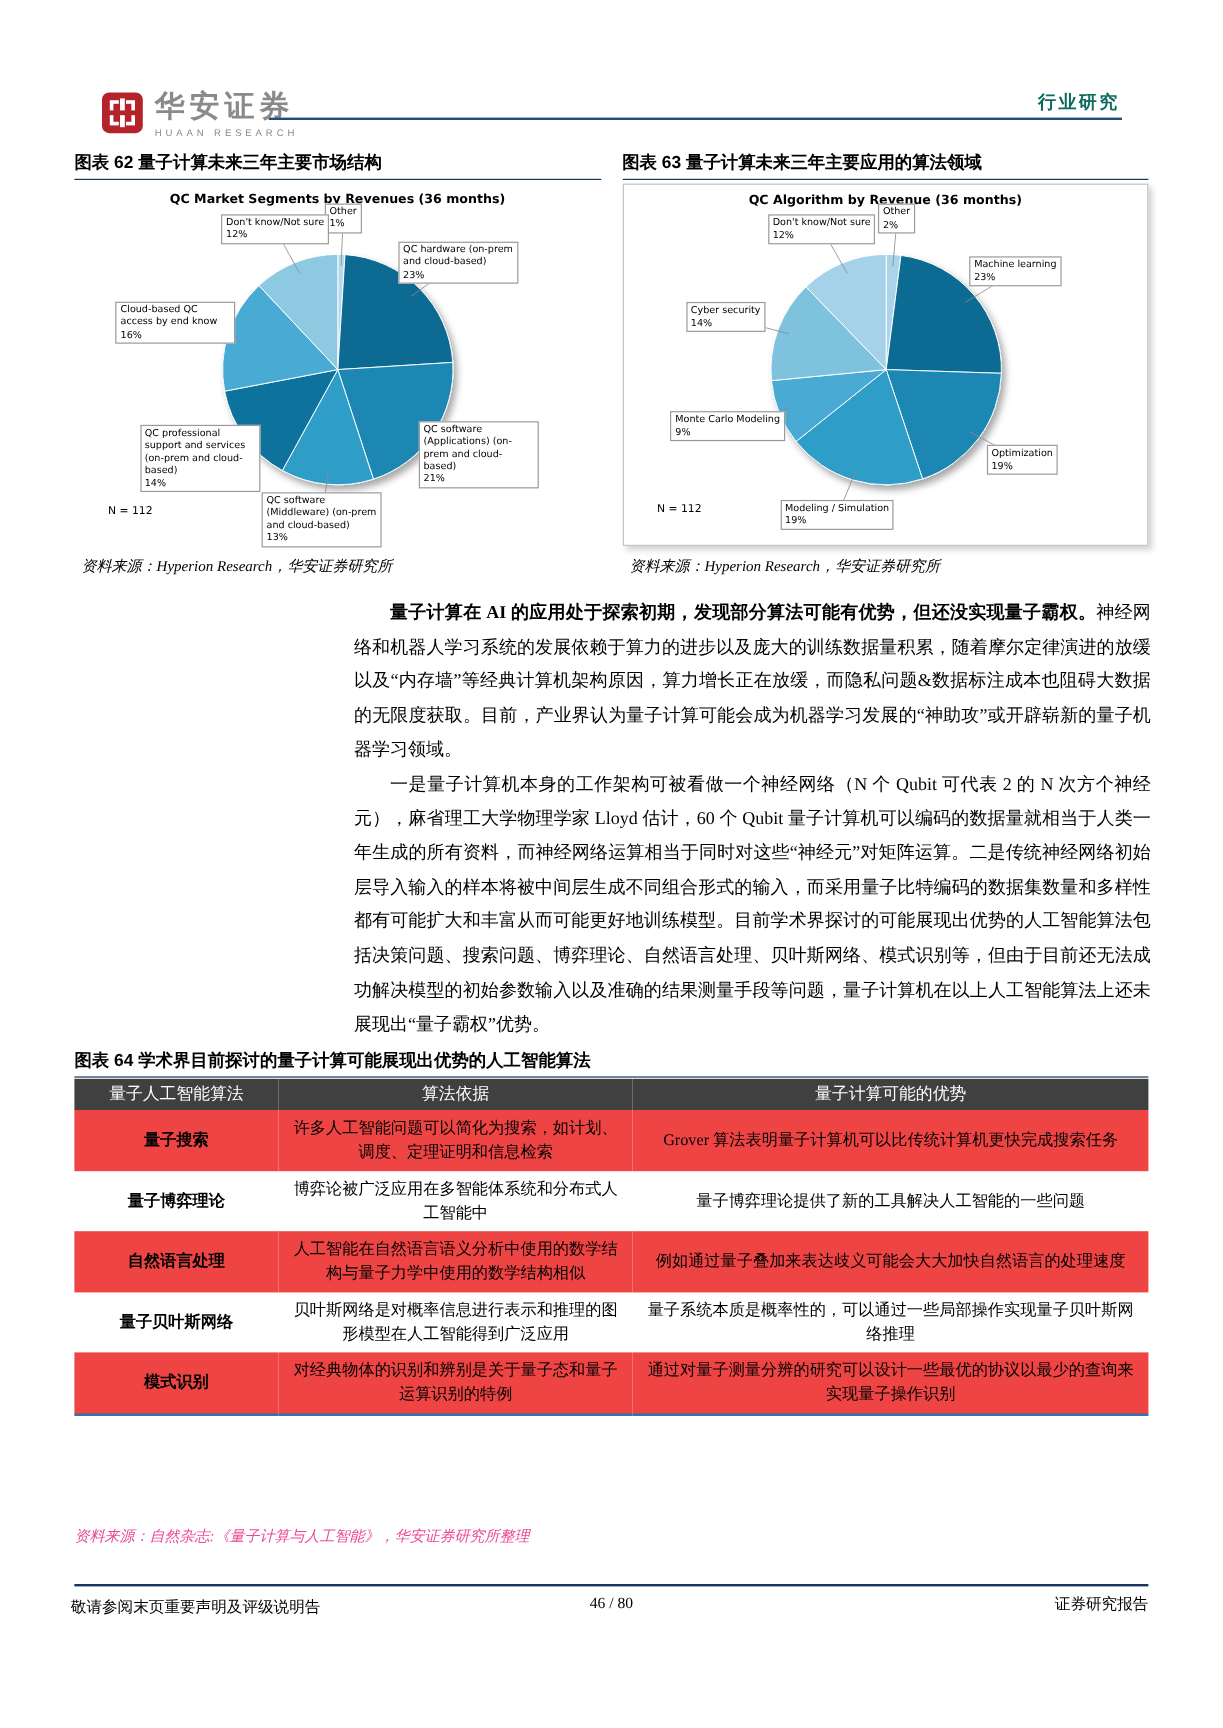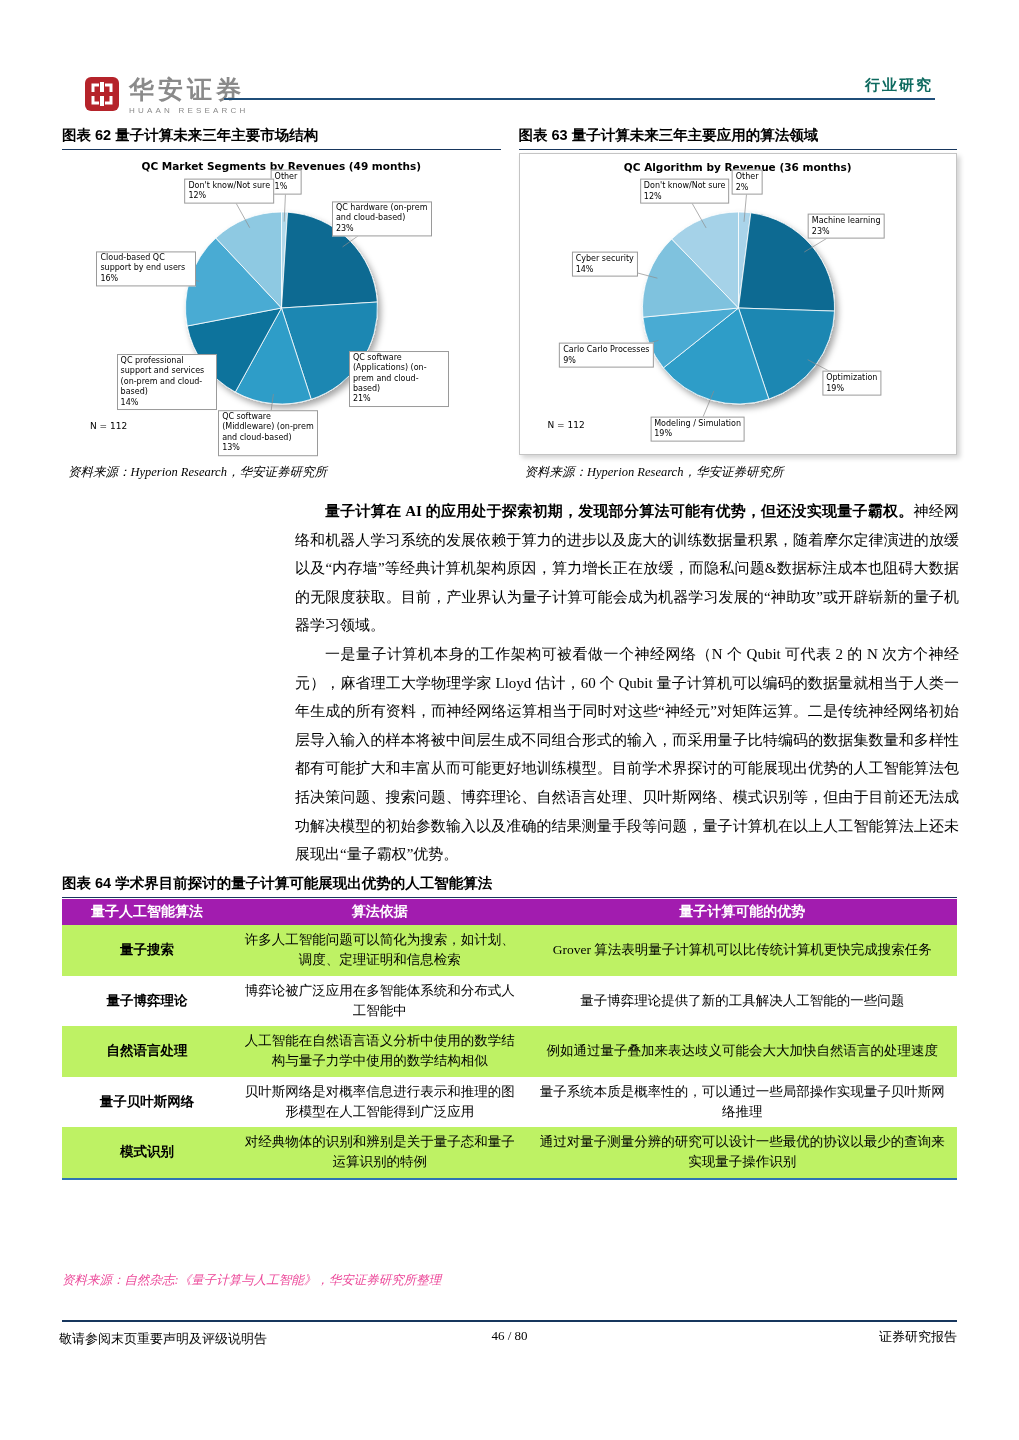--- a/index.html
+++ b/index.html
@@ -48,24 +48,24 @@
   
   .fig64-title {
     position:absolute; top:874px; left:62px; right:62px;
     font-family:"Liberation Sans","DejaVu Sans",sans-serif; font-weight:bold; font-size:14.5px;
     padding-bottom:4px; border-bottom:1.5px solid #17365d;
   }
   .algo-table {
     position:absolute; top:899px; left:62px; width:895px;
     border-collapse:collapse; border-bottom:2.5px solid #2e74b5; font-size:13.5px;
   }
-  .algo-table th { background:#a21caf; color:#fff; font-weight:bold; font-size:14px; padding:4px 6px; text-align:center; }
+  .algo-table th { background:#404040; color:#fff; font-weight:normal; font-size:14px; padding:4px 6px; text-align:center; }
   .algo-table td { padding:5px 10px; text-align:center; vertical-align:middle; line-height:1.5; }
   .algo-table td.c1 { font-weight:bold; }
-  .algo-table tr.alt { background:#bef264; }
+  .algo-table tr.alt { background:#ef4444; }
   .table-source { position:absolute; top:1272px; left:62px; font-size:12.5px; font-style:italic; color:#ec4899; }
 
   
   .footer-rule { position:absolute; top:1320px; left:62px; right:62px; height:2px; background:#17365d; }
   .footer-left { position:absolute; top:1328px; left:59px; width:240px; font-size:13px; line-height:21px; }
   .footer-center { position:absolute; top:1328px; left:0; right:0; text-align:center; font-size:13px; }
   .footer-right { position:absolute; top:1328px; right:62px; font-size:13px; }
 </style>
 </head>
 <body>
@@ -87,21 +87,21 @@
       </div>
     </div>
     <div class="header-rule"></div>
     <div class="category">行业研究</div>
   </div>
 
   <div class="figures">
     <div class="figure">
       <div class="figure-title">图表 62 量子计算未来三年主要市场结构</div>
       <div class="chart">
-        <div class="chart-title">QC Market Segments by Revenues (49 months)</div>
+        <div class="chart-title">QC Market Segments by Revenues (36 months)</div>
         <div class="chart-note">N = 112</div>
       <svg width="439" height="302">
             <defs>
               <filter id="sh0" x="-25%" y="-25%" width="150%" height="150%">
                 <feDropShadow dx="3" dy="4" stdDeviation="3" flood-opacity="0.35"></feDropShadow>
               </filter>
             </defs>
             <g filter="url(#sh0)">
               <path d="M219.5,155 L219.5,59.0 A96,96 0 0 1 225.5,59.2 Z" fill="#b3d9ea" stroke="#ffffff" stroke-width="0.8"></path>
               <path d="M219.5,155 L225.5,59.2 A96,96 0 0 1 315.3,149.0 Z" fill="#0d6b92" stroke="#ffffff" stroke-width="0.8"></path>
@@ -133,21 +133,21 @@
           </div>
           <div class="pie-label" style="left: 206.137px; top: 280px;">
             <div>QC software (Middleware) (on-prem and cloud-based)</div>
             <div>13%</div>
           </div>
           <div class="pie-label" style="left: 104.62px; top: 229.061px;">
             <div>QC professional support and services (on-prem and cloud-based)</div>
             <div>14%</div>
           </div>
           <div class="pie-label" style="left: 84.45px; top: 116.064px;">
-            <div>Cloud-based QC support by end users</div>
+            <div>Cloud-based QC access by end know</div>
             <div>16%</div>
           </div>
           <div class="pie-label" style="left: 167.226px; top: 37.8482px;">
             <div>Don't know/Not sure</div>
             <div>12%</div>
           </div>
         </div>
       <div class="source">资料来源：Hyperion Research，华安证券研究所</div>
     </div>
     <div class="figure">
@@ -188,21 +188,21 @@
           </div>
           <div class="pie-label" style="left: 332.301px; top: 229.362px;">
             <div>Optimization</div>
             <div>19%</div>
           </div>
           <div class="pie-label" style="left: 178.097px; top: 274.792px;">
             <div>Modeling / Simulation</div>
             <div>19%</div>
           </div>
           <div class="pie-label" style="left: 86.8778px; top: 201.284px;">
-            <div>Carlo Carlo Processes</div>
+            <div>Monte Carlo Modeling</div>
             <div>9%</div>
           </div>
           <div class="pie-label" style="left: 85.2375px; top: 110.484px;">
             <div>Cyber security</div>
             <div>14%</div>
           </div>
           <div class="pie-label" style="left: 165.212px; top: 37.2085px;">
             <div>Don't know/Not sure</div>
             <div>12%</div>
           </div>

